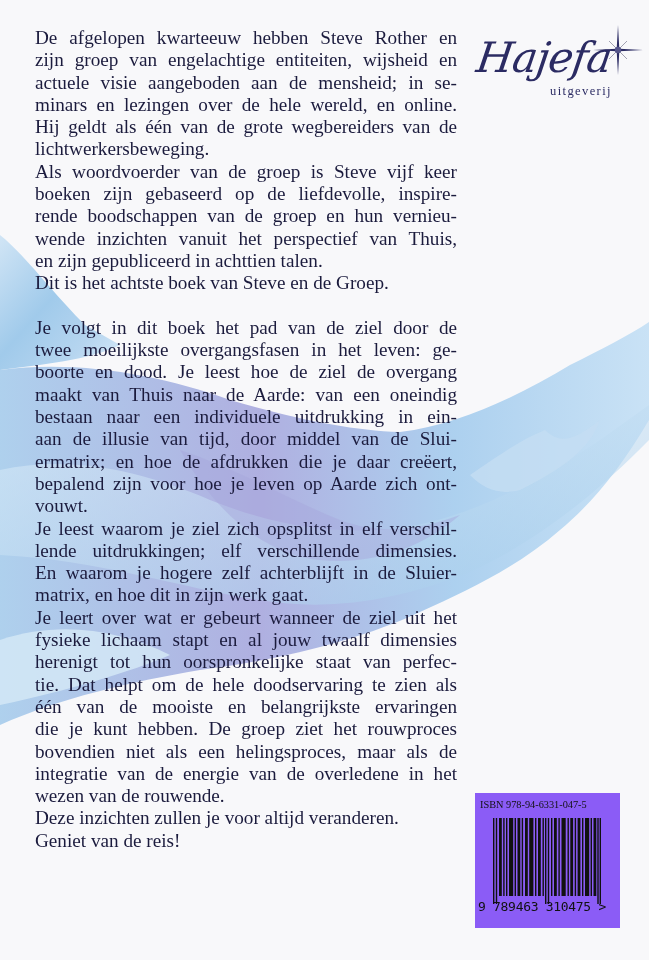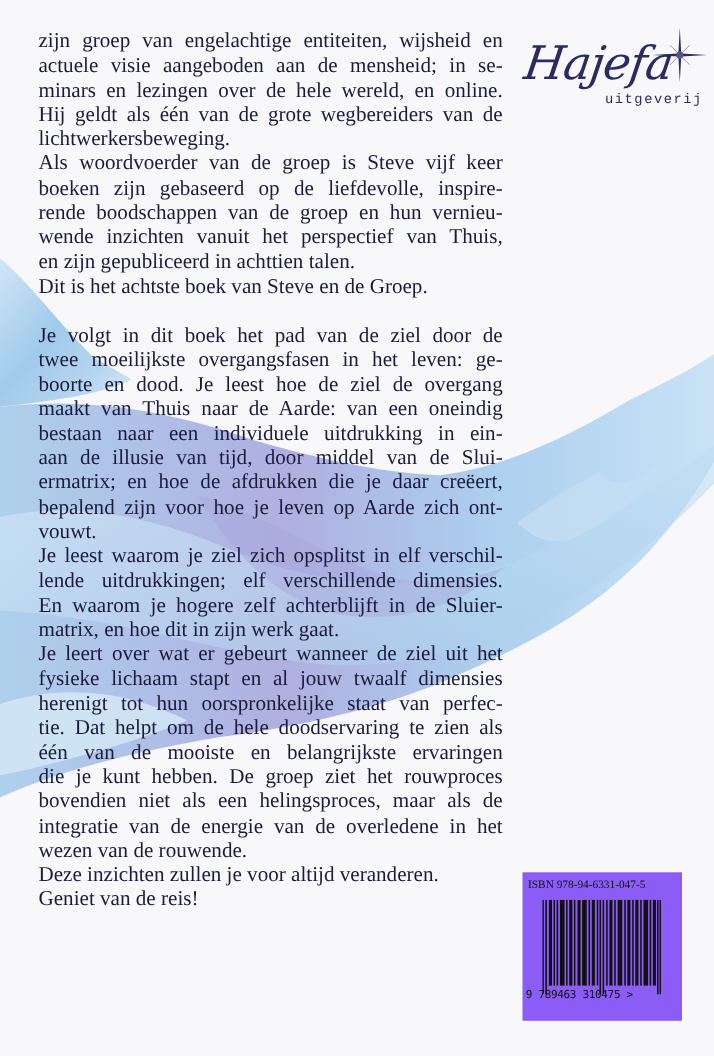--- a/index.html
+++ b/index.html
@@ -64,21 +64,21 @@
       font-size: 42px;
       color: #2b2b63;
       letter-spacing: -1px;
       transform: skewX(-8deg);
       line-height: 60px;
     }
     .logo-sub {
       position: absolute;
       left: 75px;
       top: 56px;
-      font-family: Liberation Mono, monospace;
+      font-family: Liberation Serif, serif;
       font-size: 12.5px;
       color: #2b2b63;
       letter-spacing: 1.4px;
     }
     .logo-star {
       position: absolute;
       left: 118px;
       top: -3px;
       width: 50px;
       height: 50px;
@@ -106,21 +106,21 @@
       left: 18px;
       top: 25px;
       width: 108px;
       height: 86px;
     }
     .barcode-digits {
       position: absolute;
       left: 3px;
       top: 106px;
       font-family: "DejaVu Sans Mono", monospace;
-      font-size: 10px;
+      font-size: 13px;
       color: #111;
       white-space: nowrap;
       letter-spacing: -0.3px;
     }
   </style>
 </head>
 <body>
 
 <svg class="silk" viewBox="0 0 649 960" xmlns="http://www.w3.org/2000/svg">
   <defs>
@@ -165,20 +165,21 @@
       <line x1="16" y1="16" x2="34" y2="34"></line>
       <line x1="34" y1="16" x2="16" y2="34"></line>
     </g>
     <circle cx="25" cy="25" r="3.2" fill="#55558a"></circle>
   </svg>
   <span class="logo-sub">uitgeverij</span>
 </div>
 
 <div class="text-block">
   <div>
+    <span class="line">De afgelopen kwarteeuw hebben Steve Rother en</span>
     <span class="line">zijn groep van engelachtige entiteiten, wijsheid en</span>
     <span class="line">actuele visie aangeboden aan de mensheid; in se-</span>
     <span class="line">minars en lezingen over de hele wereld, en online.</span>
     <span class="line">Hij geldt als één van de grote wegbereiders van de</span>
     <span class="line last">lichtwerkersbeweging.</span>
   </div>
   <div>
     <span class="line">Als woordvoerder van de groep is Steve vijf keer</span>
     <span class="line">boeken zijn gebaseerd op de liefdevolle, inspire-</span>
     <span class="line">rende boodschappen van de groep en hun vernieu-</span>

